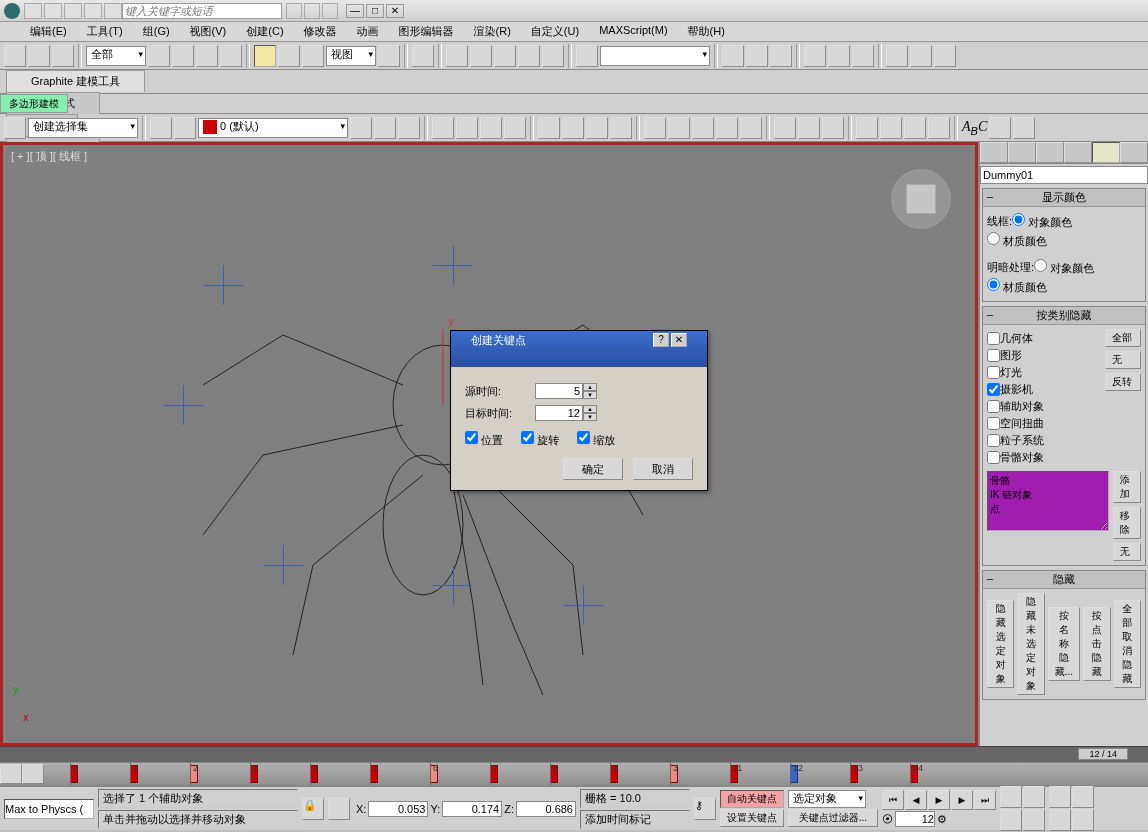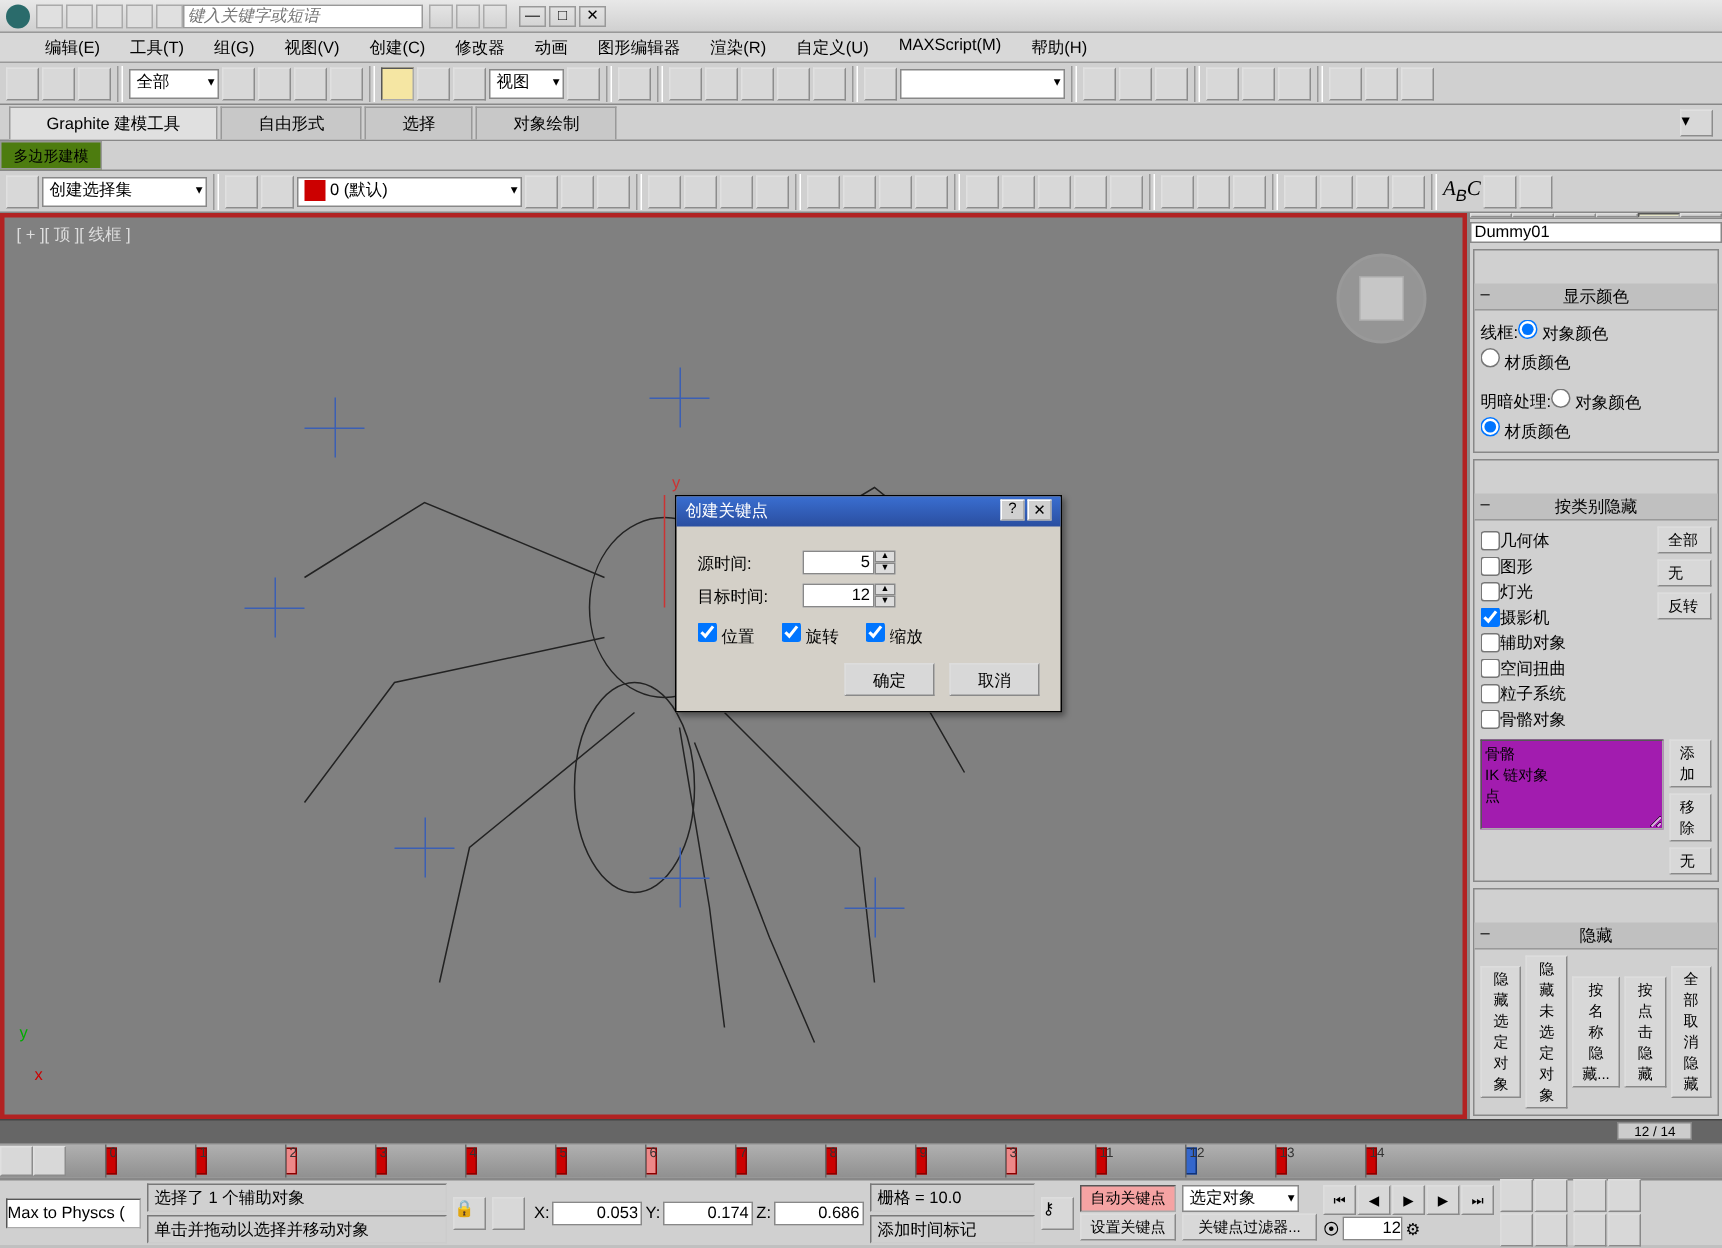--- a/index.html
+++ b/index.html
@@ -13,53 +13,53 @@
 .titlebar .win-btns { display: flex; gap: 2px; margin-left: 8px; }
 .titlebar .win-btns span { width: 18px; height: 14px; border: 1px solid #999; text-align: center; font-size: 10px; line-height: 12px; }
 .menubar { height: 20px; background: #d8d8d8; display: flex; padding: 0 8px; border-bottom: 1px solid #999; }
 .menubar .menu { padding: 2px 10px; cursor: pointer; }
 .main-toolbar { height: 28px; background: #d0d0d0; display: flex; align-items: center; padding: 2px 4px; gap: 2px; border-bottom: 1px solid #888; overflow: hidden; }
 .tb-btn { width: 22px; height: 22px; border: 1px outset #e0e0e0; background: #d8d8d8; display: inline-block; position: relative; }
 .tb-btn.active { border: 1px inset #aaa; background: #f5e6a3; }
 .tb-sep { width: 4px; height: 24px; border-left: 1px solid #999; border-right: 1px solid #fff; margin: 0 2px; }
 .dropdown { height: 20px; border: 1px solid #888; background: #fff; padding: 0 14px 0 4px; position: relative; }
 .dropdown::after { content: "▾"; position: absolute; right: 2px; top: 2px; font-size: 9px; }
-.ribbon-tabs { height: 24px; background: #d0d0d0; display: flex; align-items: center; padding: 0 6px; border-bottom: 1px solid #888; }
+.ribbon-tabs { height: 24px; background: #d0d0d0; display: flex; align-items: flex-start; padding: 0 6px; border-bottom: 1px solid #888; flex-direction: column; }
 .ribbon-tab { padding: 3px 24px; border: 1px solid #999; background: #c8c8c8; margin-right: 2px; border-bottom: none; }
 .ribbon-tab.active { background: #e0e0e0; }
 .sub-tab-row { height: 20px; background: #d0d0d0; display: flex; border-bottom: 1px solid #888; }
-.sub-tab { padding: 2px 8px; border: 1px solid #999; background: #4d7c0f; font-size: 10px; }
+.sub-tab { padding: 2px 8px; border: 1px solid #999; background: #86efac; font-size: 10px; }
 .secondary-toolbar { height: 28px; background: #d0d0d0; display: flex; align-items: center; padding: 2px 4px; gap: 2px; border-bottom: 1px solid #888; overflow: hidden; }
 .color-sw { display: inline-block; width: 14px; height: 14px; vertical-align: middle; }
 .workspace { display: flex; height: 604px; }
 .viewport-area { flex: 1; position: relative; background: #808080; border: 3px solid #b22222; }
 .viewport-label { position: absolute; top: 4px; left: 8px; color: #ddd; font-size: 11px; }
 .viewcube { position: absolute; top: 24px; right: 24px; width: 60px; height: 60px; border: 2px solid #999; border-radius: 50%; background: rgba(200,200,200,0.3); display: flex; align-items: center; justify-content: center; }
 .viewcube .cube { width: 30px; height: 30px; background: rgba(220,220,220,0.7); border: 1px solid #aaa; }
 .axes-gizmo { position: absolute; bottom: 20px; left: 10px; width: 40px; height: 40px; }
 .axes-gizmo .x { position: absolute; bottom: 0; left: 10px; color: #c00; }
 .axes-gizmo .y { position: absolute; top: 0; left: 0; color: #0a0; }
 .spider-sketch { position: absolute; top: 80px; left: 140px; width: 520px; height: 480px; pointer-events: none; }
 .crosshair { position: absolute; width: 40px; height: 40px; }
 .crosshair::before { content:""; position:absolute; left:0; right:0; top:50%; border-top:1px solid #3b5fb4; }
 .crosshair::after { content:""; position:absolute; top:0; bottom:0; left:50%; border-left:1px solid #3b5fb4; }
 .cmd-panel { width: 170px; background: #d0d0d0; border-left: 2px solid #888; display: flex; flex-direction: column; }
 .cmd-tabs { display: flex; height: 22px; border-bottom: 1px solid #888; }
 .cmd-tabs .t { flex: 1; border: 1px outset #e0e0e0; background: #c8c8c8; }
 .cmd-tabs .t.active { background: #e5e5c8; border: 1px inset #aaa; }
 .obj-name { width: 100%; height: 18px; border: 1px solid #888; background: #fff; padding: 0 2px; margin: 2px 0; }
 .rollout { border: 1px solid #888; margin: 2px; background: #d0d0d0; }
-.rollout-hdr { background: #c0c0c0; text-align: center; padding: 1px 0; border-bottom: 1px solid #999; position: relative; margin-top: 22px; }
+.rollout-hdr { background: #c0c0c0; text-align: center; padding: 1px 0; border-bottom: 1px solid #999; position: relative; }
 .rollout-hdr::before { content:"–"; position:absolute; left:4px; }
 .rollout-body { padding: 4px; font-size: 10px; }
 .row { display: flex; align-items: center; margin: 2px 0; }
 .panel-btn { display: inline-block; border: 1px outset #ddd; background: #d8d8d8; padding: 1px 6px; font-size: 10px; cursor: pointer; }
 .hide-list { width: 100%; height: 60px; border: 1px inset #aaa; background: #a21caf; font-size: 10px; padding: 2px; }
 .dialog { position: absolute; top: 330px; left: 450px; width: 258px; background: #d4d0c8; border: 1px solid #000; box-shadow: 2px 2px 4px rgba(0,0,0,0.4); z-index: 100; }
-.dialog-title { height: 20px; background: linear-gradient(#3a6ed0, #2a4ea0); color: #fff; padding: 2px 6px; display: flex; justify-content: space-between; font-size: 11px; }
+.dialog-title { height: 36px; background: linear-gradient(#3a6ed0, #2a4ea0); color: #fff; padding: 2px 20px; display: flex; justify-content: space-between; font-size: 11px; }
 .dialog-title .xclose { width: 16px; height: 14px; background: #d0d0d0; color: #000; text-align: center; font-size: 10px; border: 1px outset #fff; }
 .dialog-body { padding: 10px 14px; }
 .dialog-row { display: flex; align-items: center; margin: 6px 0; }
 .dialog-row .lbl { width: 70px; }
 .spinner { width: 64px; display: flex; }
 .spinner input { width: 48px; height: 16px; border: 1px solid #888; text-align: right; padding: 0 2px; }
 .spinner .arrows { width: 14px; display: flex; flex-direction: column; }
 .spinner .arrows span { height: 8px; border: 1px solid #888; background: #ddd; font-size: 6px; text-align: center; line-height: 6px; }
 .dialog-cbs { display: flex; gap: 18px; margin: 10px 0; }
 .dialog-btns { display: flex; justify-content: flex-end; gap: 10px; margin-top: 10px; }

